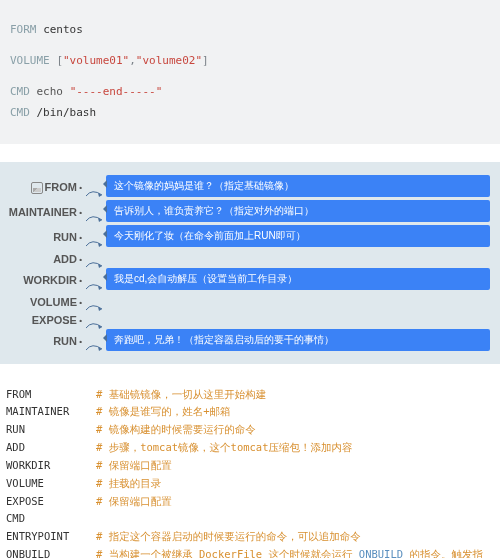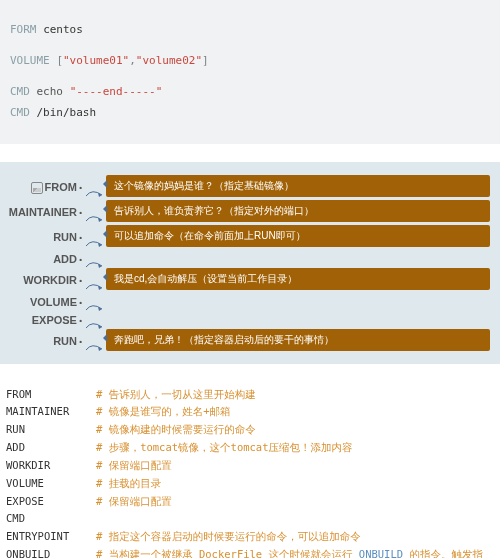--- a/index.html
+++ b/index.html
@@ -12,21 +12,21 @@
   .code-echo{color:#555}
 
   .diagram{background:#dfe8ed;padding:10px 10px 10px 6px;margin-top:18px}
   .dg-row{display:flex;align-items:center;margin:3px 0}
   .dg-label{width:78px;text-align:right;font-family:Arial,Helvetica,sans-serif;font-weight:700;font-size:11px;color:#555;padding:4px 2px 0 0;line-height:1}
   .dg-label .dot{font-size:8px;vertical-align:middle}
   .dg-img{width:12px;height:12px;border:1px solid #888;border-radius:2px;display:inline-block;margin-right:2px;vertical-align:middle;position:relative}
   .dg-img:after{content:"";position:absolute;left:1px;right:1px;bottom:1px;top:5px;background:linear-gradient(135deg,#aaa 40%,#ccc 40%)}
   .dg-arrow{position:relative;width:22px;flex-shrink:0}
   .dg-arrow svg{position:absolute;left:0;top:0}
-  .dg-bubble{flex:1;background:#a16207;color:#fff;font-size:10px;font-family:"Microsoft YaHei","SimSun",sans-serif;border-radius:2px;position:relative;padding:4px 8px;line-height:1.4}
+  .dg-bubble{flex:1;background:#3b82f6;color:#fff;font-size:10px;font-family:"Microsoft YaHei","SimSun",sans-serif;border-radius:2px;position:relative;padding:4px 8px;line-height:1.4}
   .dg-bubble:before{content:"";position:absolute;left:-7px;top:5px;border:4px solid transparent;border-right:4px solid #4b6f99}
 
   .comments{margin-top:22px;padding:0 6px;font-family:Consolas,"Microsoft YaHei",Monaco,monospace;line-height:1.7;font-size:10.5px}
   .c-row{display:flex}
   .c-key{width:90px;color:#333;flex-shrink:0}
   .c-txt{color:#d89030}
   .c-inline-kw{color:#5a8fbf}
 </style>
 </head>
 <body>
@@ -75,21 +75,21 @@
       <div class="dg-bubble">告诉别人，谁负责养它？（指定对外的端口）</div>
     </div>
     <div class="dg-row">
       <div class="dg-label"><span>RUN</span><span class="dot"> •</span></div>
       <div class="dg-arrow">
         <svg width="22" height="20">
           <path d="M2 10 Q8 2 18 9" fill="none" stroke="#4b6f99" stroke-width="1"></path>
           <path d="M18 9 l-4 -2 l1 4 z" fill="#4b6f99"></path>
         </svg>
       </div>
-      <div class="dg-bubble">可以追加命令（在命令前面加上RUN即可）</div>
+      <div class="dg-bubble">今天刚化了妆（在命令前面加上RUN即可）</div>
     </div>
     <div class="dg-row">
       <div class="dg-label"><span>ADD</span><span class="dot"> •</span></div>
       <div class="dg-arrow">
         <svg width="22" height="20">
           <path d="M2 10 Q8 2 18 9" fill="none" stroke="#4b6f99" stroke-width="1"></path>
           <path d="M18 9 l-4 -2 l1 4 z" fill="#4b6f99"></path>
         </svg>
       </div>
     </div>
@@ -129,21 +129,21 @@
           <path d="M18 9 l-4 -2 l1 4 z" fill="#4b6f99"></path>
         </svg>
       </div>
       <div class="dg-bubble">奔跑吧，兄弟！（指定容器启动后的要干的事情）</div>
     </div>
   </div>
 
 <div class="comments" id="comments">
     <div class="c-row">
       <div class="c-key">FROM</div>
-      <div class="c-txt"># 告诉别人，一切从这里开始构建</div>
+      <div class="c-txt"># 基础镜镜像，一切从这里开始构建</div>
     </div>
     <div class="c-row">
       <div class="c-key">MAINTAINER</div>
       <div class="c-txt"># 镜像是谁写的，姓名+邮箱</div>
     </div>
     <div class="c-row">
       <div class="c-key">RUN</div>
       <div class="c-txt"># 镜像构建的时候需要运行的命令</div>
     </div>
     <div class="c-row">

